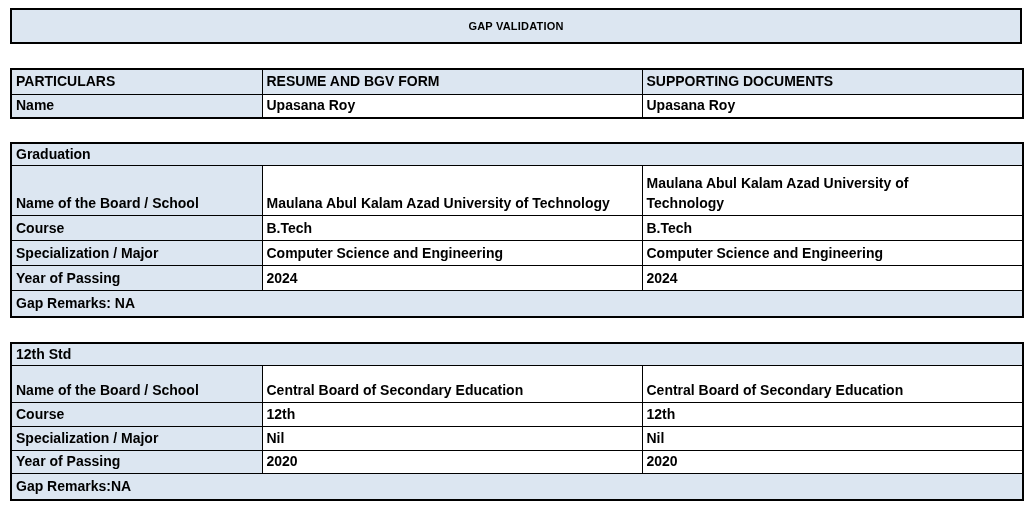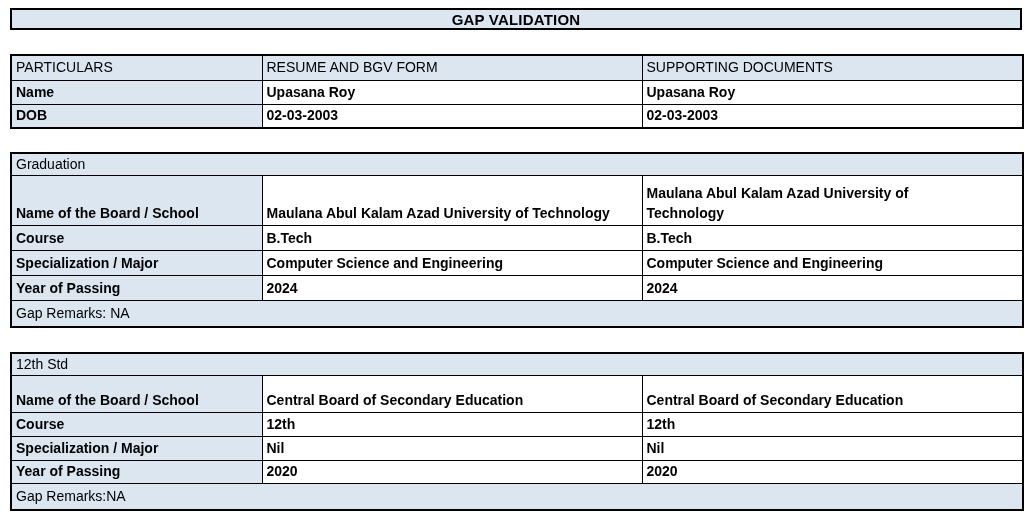--- a/index.html
+++ b/index.html
@@ -7,24 +7,24 @@
     margin: 0; padding: 0;
     background: #ffffff;
     width: 1032px; height: 512px;
     font-family: "Liberation Sans", sans-serif;
     color: #000000;
     overflow: hidden;
   }
   .page { padding: 8px 10px 0 10px; }
 
   .title-bar {
-    width: 1012px; height: 22px;
+    width: 1012px; height: 36px;
     border: 2px solid #000000;
     background: #dce6f1;
-    font-size: 15px; font-weight: bold;
+    font-size: 11px; font-weight: bold;
     display: flex; align-items: center; justify-content: center;
     letter-spacing: 0.2px;
   }
 
   table.doc {
     border-collapse: collapse;
     table-layout: fixed;
     width: 1012px;
     border: 2px solid #000000;
   }
@@ -42,21 +42,21 @@
   .c2 { width: 380px; }
   .c3 { width: 381px; }
 
   td.lbl {
     background: #dce6f1;
     vertical-align: middle;
     padding-bottom: 1px;
   }
   tr.hdr td, tr.remarks td {
     background: #dce6f1;
-    font-weight: normal;
+    font-weight: bold;
     vertical-align: middle;
     padding-bottom: 1px;
   }
 
   .t1 { margin-top: 24px; }
   .t2 { margin-top: 23px; }
   .t3 { margin-top: 24px; }
 
   .h25 { height: 25px; }
   .h24 { height: 24px; }
@@ -83,25 +83,20 @@
     <tbody>
       <tr class="hdr h25">
         <td>PARTICULARS</td>
         <td>RESUME AND BGV FORM</td>
         <td>SUPPORTING DOCUMENTS</td>
       </tr>
       <tr class="h24">
         <td class="lbl">Name</td>
         <td>Upasana Roy</td>
         <td>Upasana Roy</td>
-      </tr>
-      <tr class="h24">
-        <td class="lbl">DOB</td>
-        <td>02-03-2003</td>
-        <td>02-03-2003</td>
       </tr>
     </tbody>
   </table>
 
   <table class="doc t2">
     <colgroup>
         <col class="c1">
         <col class="c2">
         <col class="c3">
       </colgroup>

